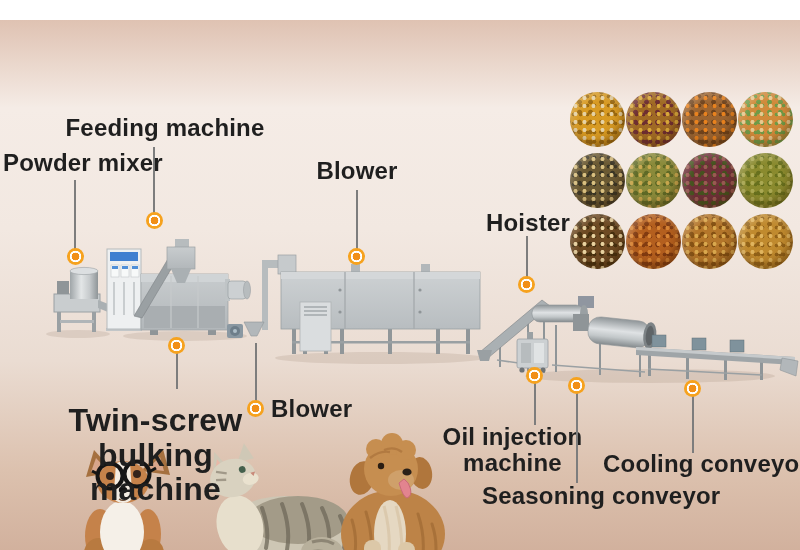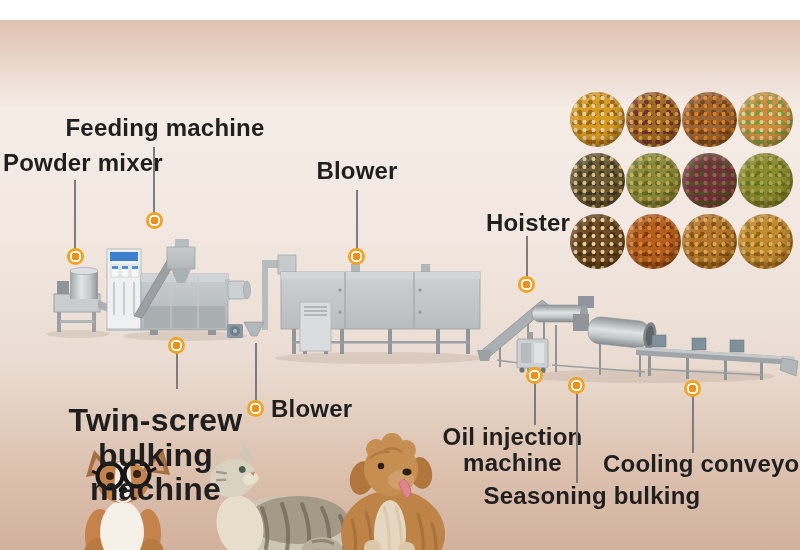--- a/index.html
+++ b/index.html
@@ -351,21 +351,21 @@
     <div class="c-text nowrap">Blower</div>
   </div>
   <div class="callout" id="co-oil">
     <div class="c-line"></div>
     <div class="c-dot"></div>
     <div class="c-text">Oil injection machine</div>
   </div>
   <div class="callout" id="co-seasoning">
     <div class="c-line"></div>
     <div class="c-dot"></div>
-    <div class="c-text nowrap">Seasoning bulking</div>
+    <div class="c-text nowrap">Seasoning conveyor</div>
   </div>
   <div class="callout" id="co-cooling">
     <div class="c-line"></div>
     <div class="c-dot"></div>
     <div class="c-text nowrap">Cooling conveyor</div>
   </div>
 
 </div>
 
 </body></html>

